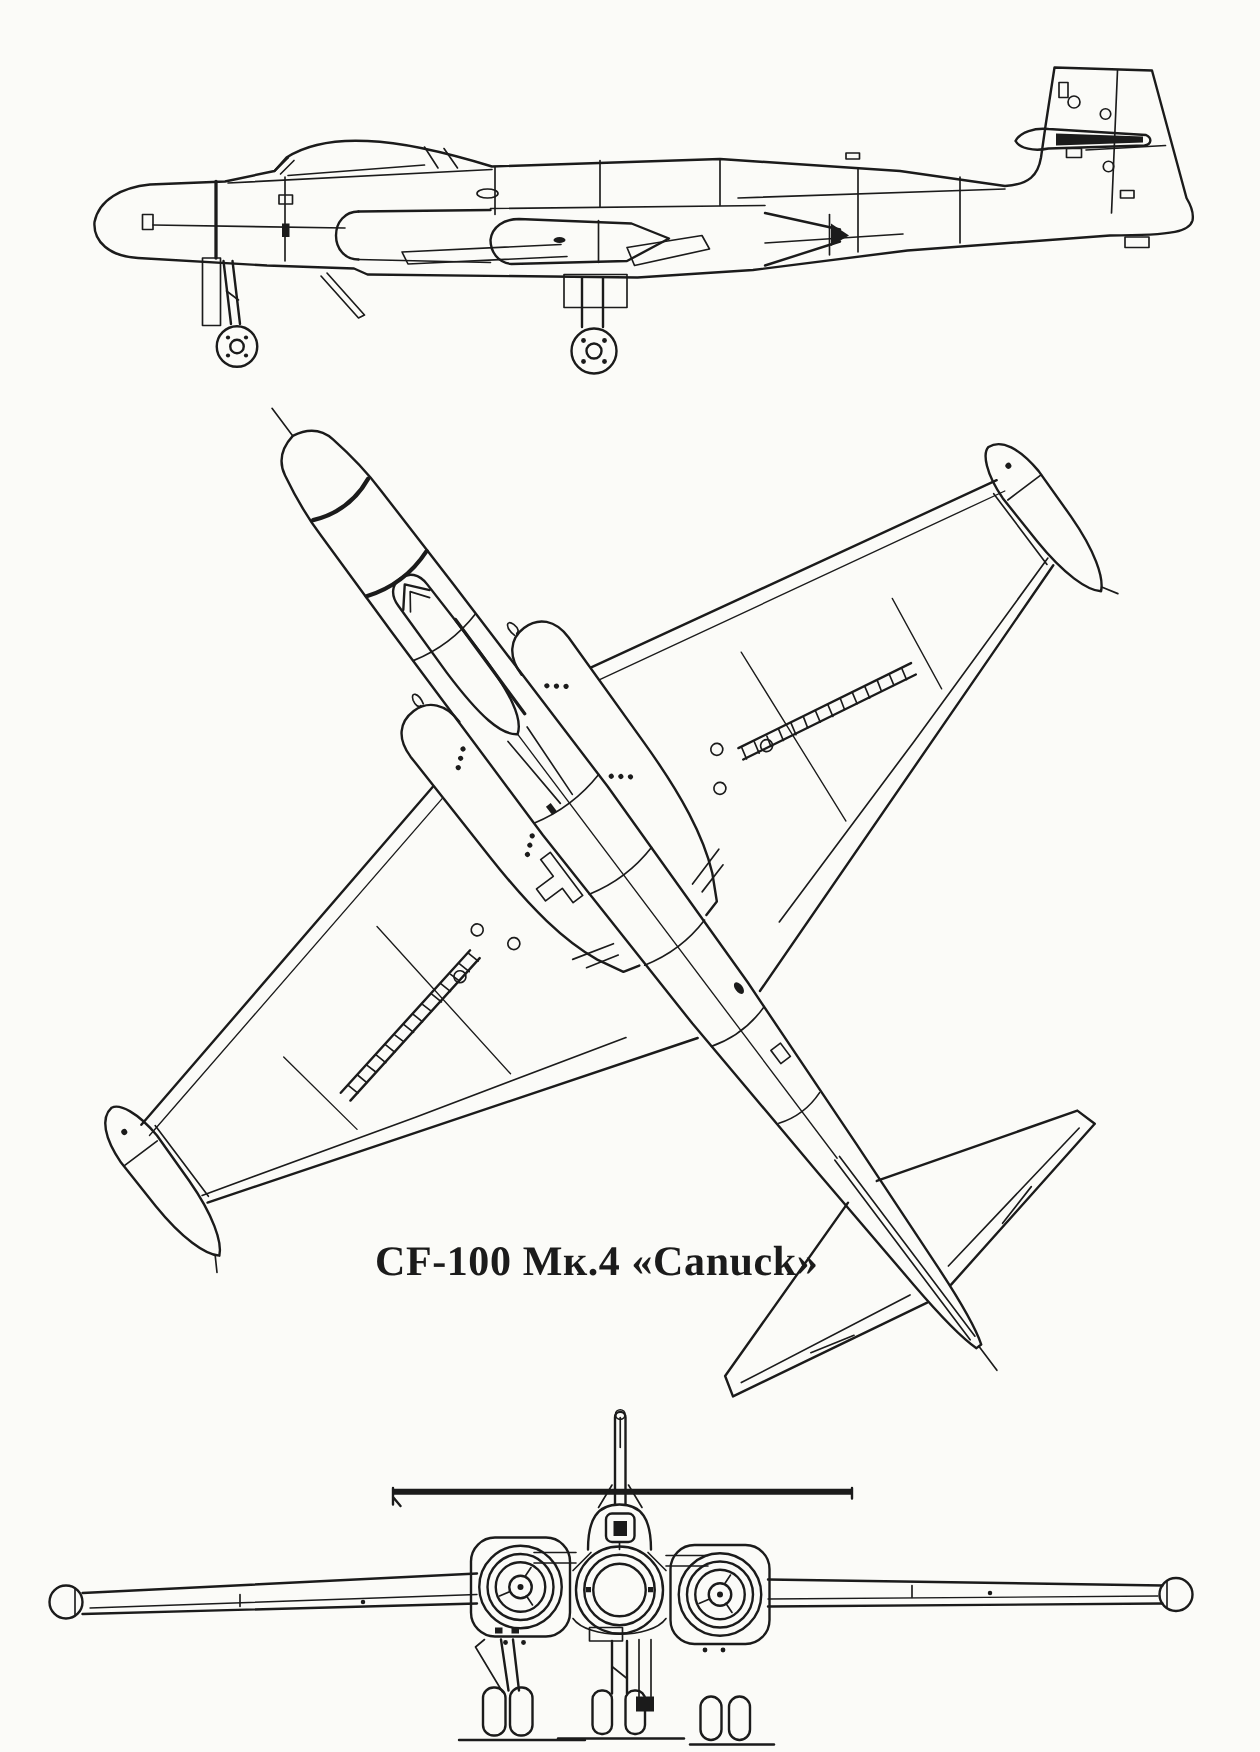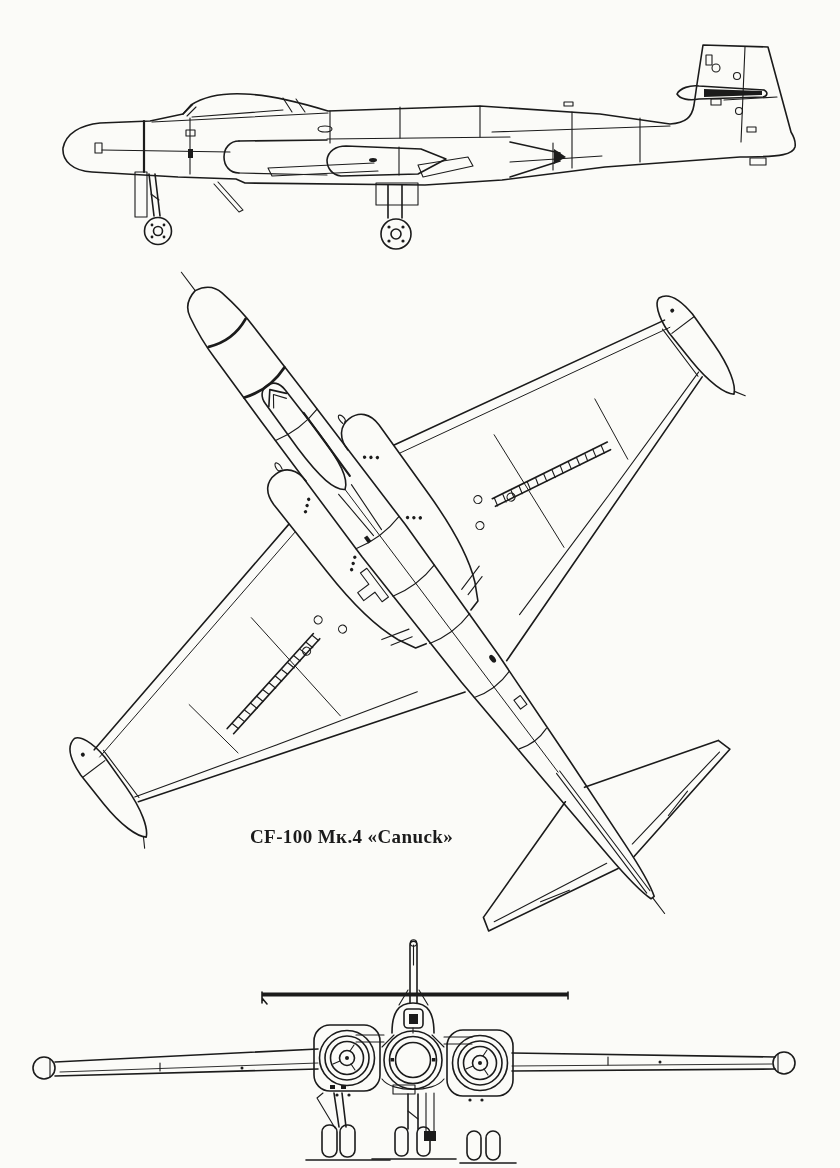--- a/index.html
+++ b/index.html
@@ -12,21 +12,21 @@
   svg path,svg rect,svg circle,svg ellipse,svg line,svg polyline{
     fill:none;stroke-linecap:round;stroke-linejoin:round;stroke-width:1.6px;
   }
   svg .tn{stroke-width:1.1px}
   svg .hr{stroke-width:0.9px}
   svg .hv{stroke-width:2.2px}
   svg .bd{stroke-width:2.8px}
   svg .f{fill:var(--ink,#1b1b1b);stroke:none}
   #caption{
     position:absolute;left:250px;top:826px;
-    font-weight:bold;font-size:19px;letter-spacing:.4px;color:var(--ink,#1b1b1b);
+    font-weight:bold;font-size:28px;letter-spacing:.4px;color:var(--ink,#1b1b1b);
     white-space:nowrap;
   }
 </style>
 </head>
 <body>
 
 <svg class="view" style="left:40px;top:10px" width="770" height="250" viewBox="0 0 770 250">
   <g stroke="#1b1b1b">
 
     <path d="M 60,113 L 110,111 143,104 151,95 C 165,86 185,83 205,84 C 232,85 262,93 288,101 L 440,96 560,104 630,114 C 646,113 652,107 654,95 L 657,74 663,35 728,37 751,122 C 754,127 756,132 755,137 C 753,144 744,147 700,147 L 565,157 462,170 385,175 205,173 196,169 138,167 52,162 C 33,161 22,151 23,138 C 26,123 41,115 60,113 Z"></path>

